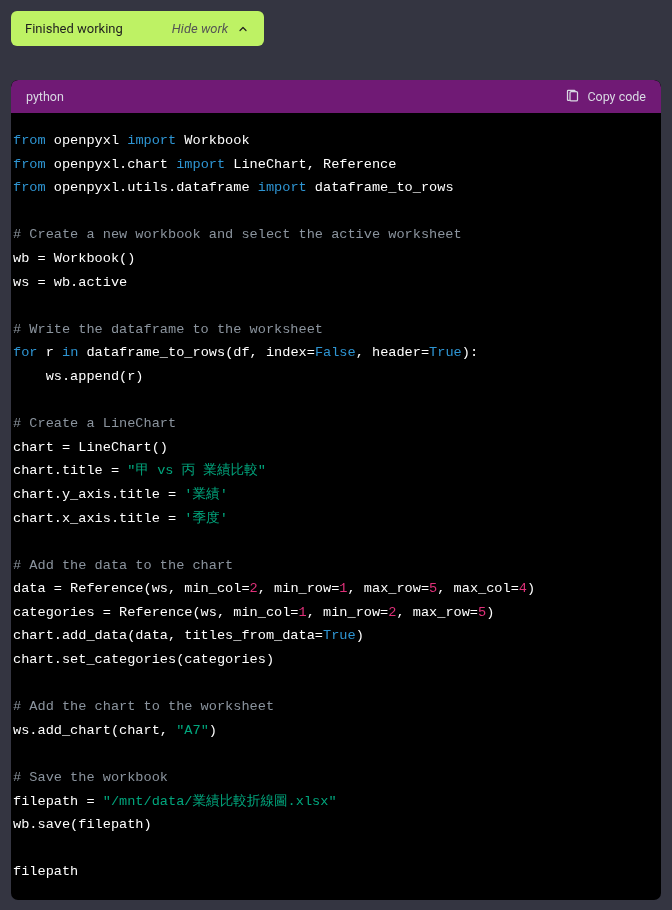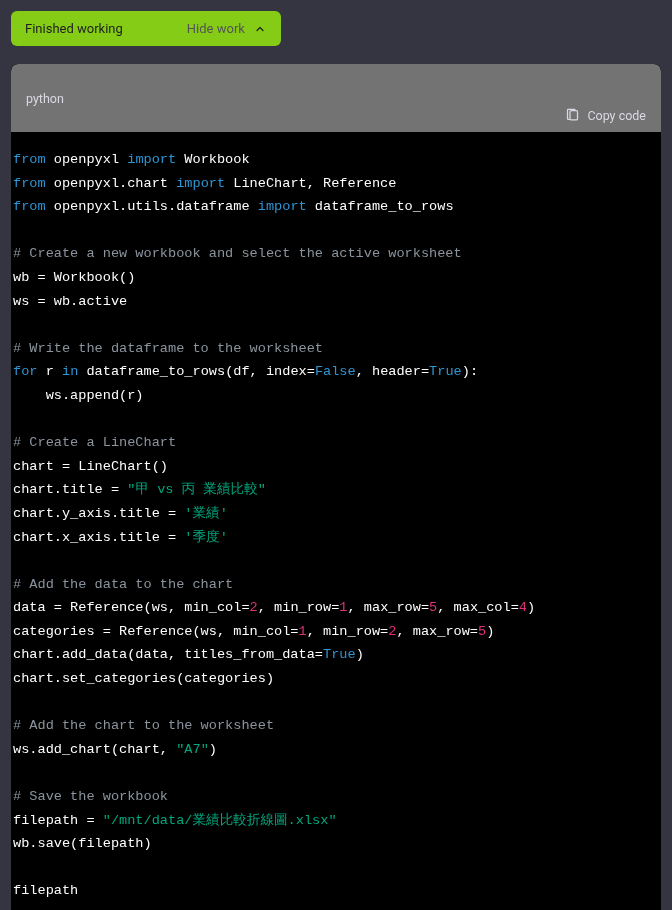--- a/index.html
+++ b/index.html
@@ -10,74 +10,74 @@
     body {
       width: 672px;
       height: 910px;
       background: #343541;
       font-family: -apple-system, BlinkMacSystemFont, "Segoe UI", Roboto, sans-serif;
       padding: 11px;
     }
     .pill {
       display: inline-flex;
       align-items: center;
-      background: #84cc16;
+      background: #bef264;
       border-radius: 6px;
       padding: 10px 14px;
-      gap: 64px;
-      margin-bottom: 18px;
+      gap: 49px;
+      margin-bottom: 34px;
     }
     .pill-status {
       font-size: 13px;
       color: #1f1f1f;
     }
     .pill-right {
       display: inline-flex;
       align-items: center;
       gap: 8px;
     }
     .pill-hide {
       font-size: 13px;
       color: #555;
+      font-style: italic;
     }
     .chevron {
       width: 14px;
       height: 14px;
       display: flex;
       align-items: center;
       justify-content: center;
     }
     .chevron svg {
       width: 12px;
       height: 12px;
     }
     .code-block {
       background: #000000;
       border-radius: 7px;
       overflow: hidden;
     }
     .code-header {
-      background: #737373;
+      background: #701a75;
       display: flex;
       align-items: center;
       justify-content: space-between;
       padding: 9px 15px;
       border-top-left-radius: 7px;
       border-top-right-radius: 7px;
     }
     .lang {
       color: #d9d9e3;
       font-size: 12.5px;
     }
     .copy-area {
       display: inline-flex;
       align-items: flex-end;
       gap: 7px;
       cursor: pointer;
-      margin-top: 35px;
     }
     .copy-text {
       color: #d9d9e3;
       font-size: 12.5px;
     }
     .clip-icon {
       width: 15px;
       height: 15px;
       display: flex;
       align-items: center;

